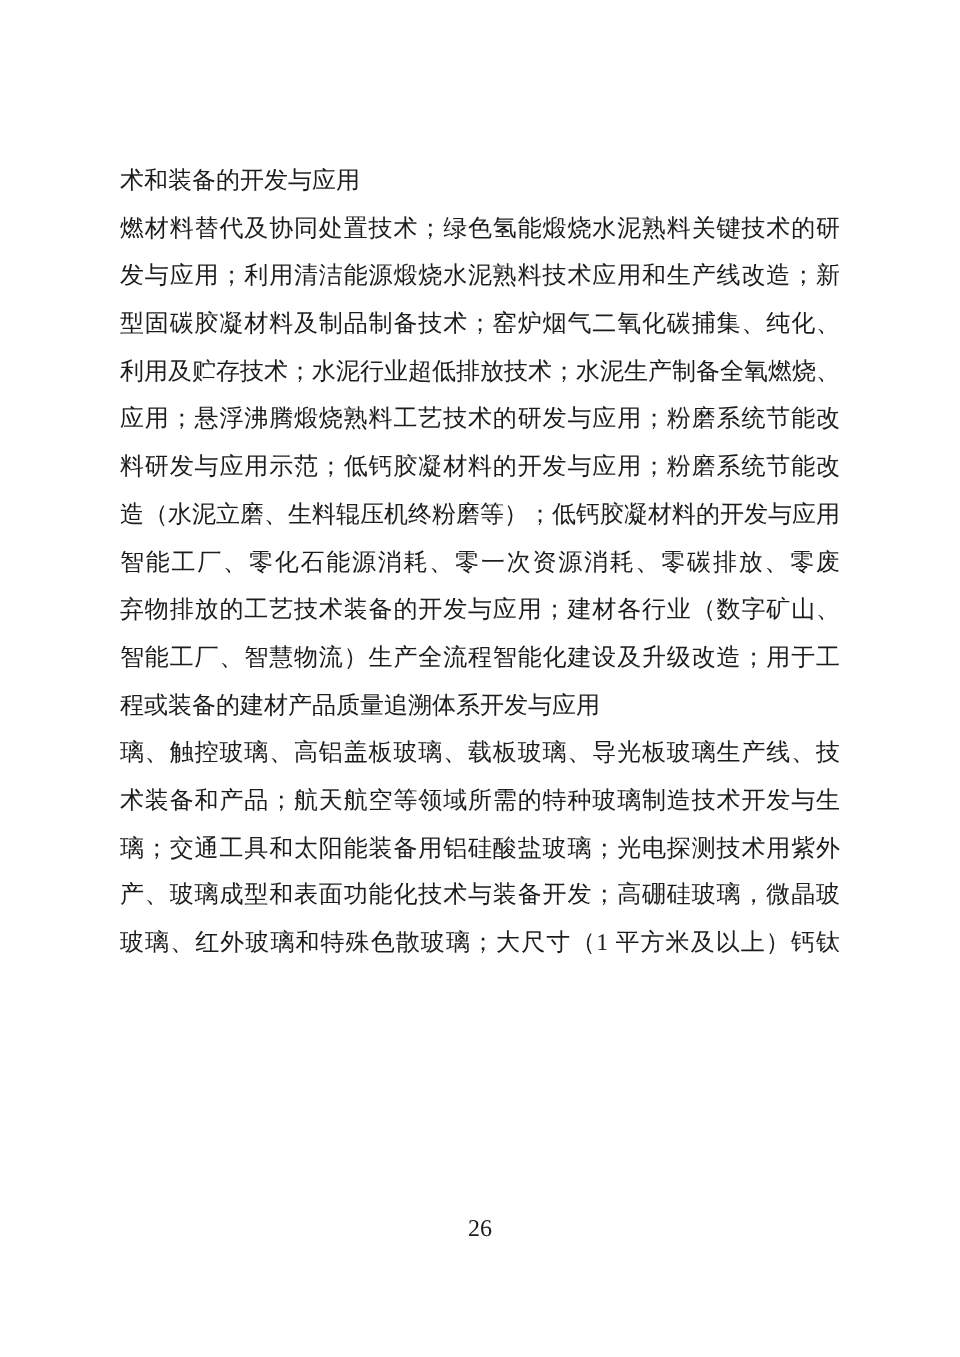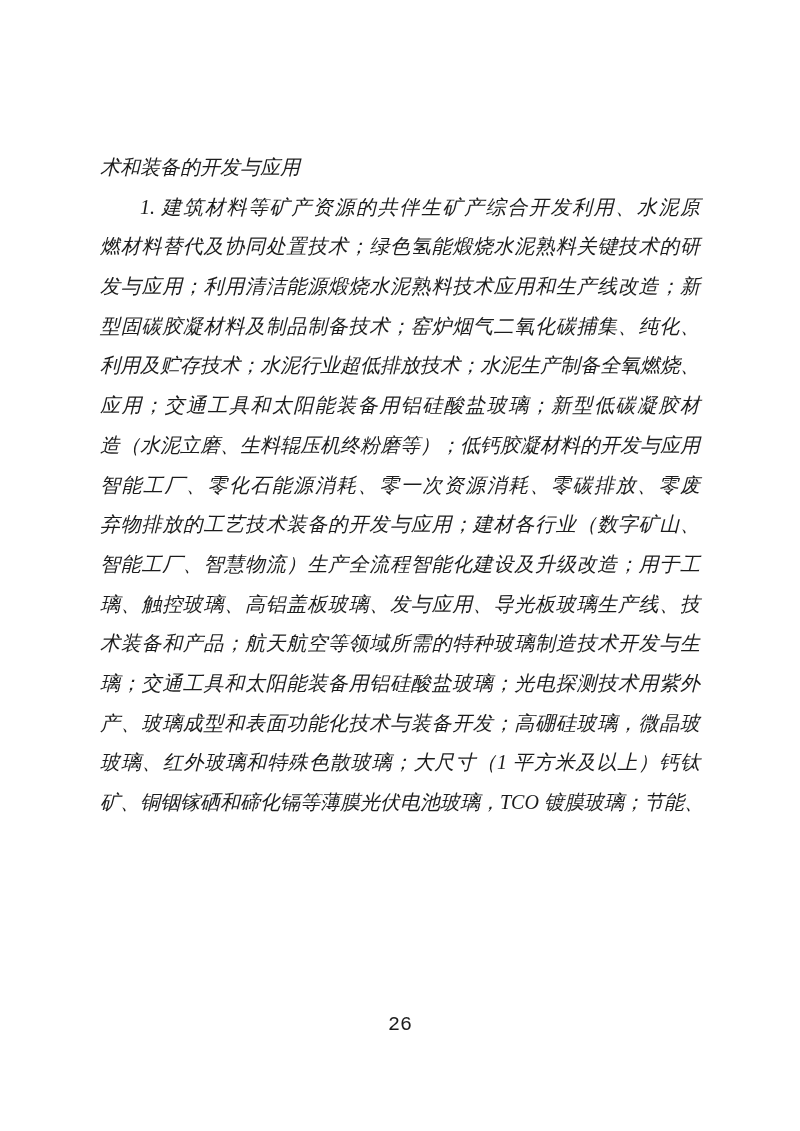--- a/index.html
+++ b/index.html
@@ -11,23 +11,22 @@
   .page {
     position: relative;
     width: 800px;
     height: 1131px;
     background: var(--page-bg, #ffffff);
     overflow: hidden;
   }
   .content {
     position: absolute;
     left: 100px;
-    top: 148px;
+    top: 132px;
     width: 600px;
-    font-style: italic;
   }
   .line {
     font-family: "Liberation Serif", "DejaVu Serif", serif;
     font-size: 20px;
     line-height: 39.7px;
     height: 39.7px;
     color: var(--text-color, #1c1c1c);
     text-align: justify;
     text-align-last: justify;
     text-justify: inter-character;
@@ -50,48 +49,48 @@
     letter-spacing: 1px;
   }
   .page-number {
     position: absolute;
     left: 0;
     top: 1005px;
     width: 800px;
     height: 39.7px;
     line-height: 39.7px;
     text-align: center;
-    font-family: Liberation Mono, monospace;
+    font-family: Liberation Serif, serif;
     font-size: 20px;
     color: var(--text-color, #1c1c1c);
   }
 </style>
 </head>
 <body>
 
 <div class="page">
   <div class="content">
 
     <div class="line short">术和装备的开发与应用</div>
 
 
-    <div class="line indent">1. 建筑材料等矿产资源的共伴生矿产综合开发利用、水泥原</div>
     <div class="line">燃材料替代及协同处置技术；绿色氢能煅烧水泥熟料关键技术的研</div>
     <div class="line">发与应用；利用清洁能源煅烧水泥熟料技术应用和生产线改造；新</div>
     <div class="line">型固碳胶凝材料及制品制备技术；窑炉烟气二氧化碳捕集、纯化、</div>
     <div class="line">利用及贮存技术；水泥行业超低排放技术；水泥生产制备全氧燃烧、</div>
-    <div class="line">应用；交通工具和太阳能装备用铝硅酸盐玻璃；新型低碳凝胶材</div>
+    <div class="line">应用；悬浮沸腾煅烧熟料工艺技术的研发与应用；粉磨系统节能改</div>
+    <div class="line">料研发与应用示范；低钙胶凝材料的开发与应用；粉磨系统节能改</div>
     <div class="line">造（水泥立磨、生料辊压机终粉磨等）；低钙胶凝材料的开发与应用</div>
     <div class="line">智能工厂、零化石能源消耗、零一次资源消耗、零碳排放、零废</div>
     <div class="line">弃物排放的工艺技术装备的开发与应用；建材各行业（数字矿山、</div>
     <div class="line">智能工厂、智慧物流）生产全流程智能化建设及升级改造；用于工</div>
+    <div class="line short">程或装备的建材产品质量追溯体系开发与应用</div>
 
-    <div class="line">璃、触控玻璃、高铝盖板玻璃、发与应用、导光板玻璃生产线、技</div>
+    <div class="line">璃、触控玻璃、高铝盖板玻璃、载板玻璃、导光板玻璃生产线、技</div>
     <div class="line">术装备和产品；航天航空等领域所需的特种玻璃制造技术开发与生</div>
     <div class="line">璃；交通工具和太阳能装备用铝硅酸盐玻璃；光电探测技术用紫外</div>
     <div class="line">产、玻璃成型和表面功能化技术与装备开发；高硼硅玻璃，微晶玻</div>
     <div class="line">玻璃、红外玻璃和特殊色散玻璃；大尺寸（1 平方米及以上）钙钛</div>
-    <div class="line">矿、铜铟镓硒和碲化镉等薄膜光伏电池玻璃，TCO 镀膜玻璃；节能、</div>
 
   </div>
 
   <div class="page-number">26</div>
 </div>
 
 </body></html>

